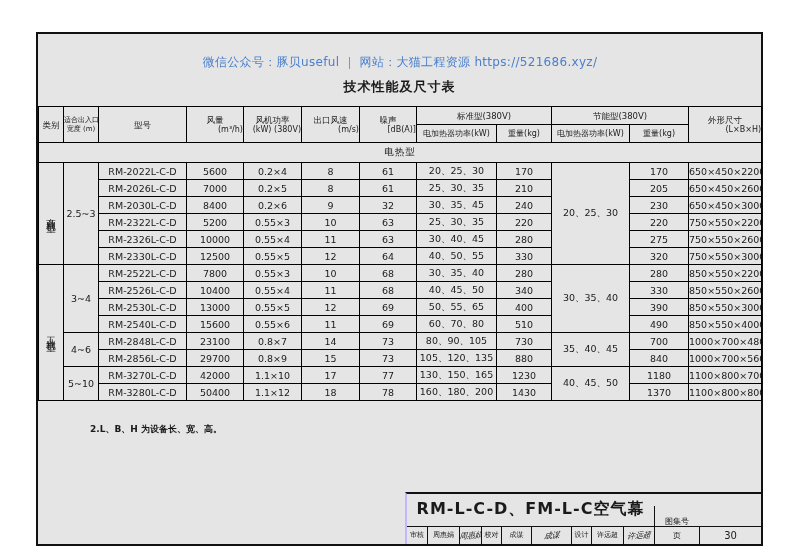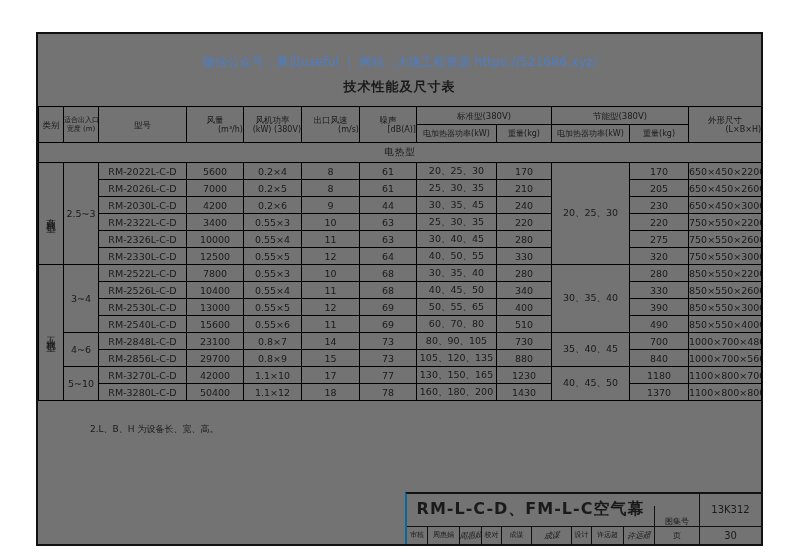--- a/index.html
+++ b/index.html
@@ -11,21 +11,21 @@
     overflow:hidden;
   }
   .watermark {
     position:absolute; font-size:12px; letter-spacing:0.3px;
     white-space:nowrap; z-index:10;margin-top:44px;
   }
   .wm-top { top:10px; left:0; right:0; text-align:center; }
   .wm-bottom { top:527px; left:208px; }
   .frame {
     position:absolute; left:36px; top:32px; width:727px; height:514px;
-    border:2px solid #111; background:#737373;
+    border:2px solid #111; background:#e5e5e5;
   }
   .sheet-title {
     position:absolute; top:44px; left:0; width:100%;
     text-align:center; font-size:13px; font-weight:bold; letter-spacing:1px;
   }
   table.spec {
     position:absolute; left:0; top:72px; width:723px;
     border-collapse:collapse; table-layout:fixed;
   }
   table.spec th, table.spec td {
@@ -41,24 +41,24 @@
   td.num, td.model { font-size:9.5px; }
   td.type-cell { font-size:9.5px; letter-spacing:1px; }
   td.vert {
     font-size:9.5px; line-height:12px;
     writing-mode:vertical-lr; text-orientation:upright; letter-spacing:2px;
   }
   .notes {
     position:absolute; left:38px; top:388px;
     font-size:9px; line-height:15px;
   }
-  .notes .n2 { padding-left:14px; }
+  .notes .n2 { padding-left:14px;font-weight:bold; }
   .tblock {
     position:absolute; right:0; bottom:0; width:356px; height:52px;
-    border-left:2px solid #0369a1; border-top:2px solid #111;
+    border-left:2px solid #c4b5fd; border-top:2px solid #111;
     display:flex; flex-direction:column; background:transparent; z-index:5;
   }
   .tb-row1 { display:flex; height:34px; border-bottom:1px solid #111; }
   .tb-row2 { display:flex; height:18px; }
   .tb-cell {
     display:flex; align-items:center; justify-content:center;
     border-left:1px solid #111; height:100%; overflow:hidden; white-space:nowrap;
   }
   .tb-cell:first-child { border-left:none; }
   .tb-product { width:247px; font-size:16px; font-weight:bold; letter-spacing:1px; }
@@ -153,32 +153,32 @@
       <td class="num">0.2×5</td>
       <td class="num">8</td>
       <td class="num">61</td>
       <td class="num">25、30、35</td>
       <td class="num">210</td>
       <td class="num">205</td>
       <td class="num">650×450×2600</td>
     </tr>
     <tr class="drow">
       <td class="model">RM-2030L-C-D</td>
-      <td class="num">4200</td>
+      <td class="num">8400</td>
       <td class="num">0.2×6</td>
       <td class="num">9</td>
-      <td class="num">44</td>
+      <td class="num">32</td>
       <td class="num">30、35、45</td>
       <td class="num">240</td>
       <td class="num">230</td>
       <td class="num">650×450×3000</td>
     </tr>
     <tr class="drow">
       <td class="model">RM-2322L-C-D</td>
-      <td class="num">3400</td>
+      <td class="num">5200</td>
       <td class="num">0.55×3</td>
       <td class="num">10</td>
       <td class="num">63</td>
       <td class="num">25、30、35</td>
       <td class="num">220</td>
       <td class="num">220</td>
       <td class="num">750×550×2200</td>
     </tr>
     <tr class="drow">
       <td class="model">RM-2326L-C-D</td>
@@ -302,21 +302,20 @@
     </table>
 
   <div class="notes">
     <div class="n2">2.L、B、H 为设备长、宽、高。</div>
   </div>
 
   <div class="tblock">
     <div class="tb-row1">
       <div class="tb-cell tb-product">RM-L-C-D、FM-L-C空气幕</div>
       <div class="tb-cell tb-atlas-label">图集号</div>
-      <div class="tb-cell tb-atlas-no">13K312</div>
     </div>
     <div class="tb-row2">
       <div class="tb-cell tb-lab" style="width:20px">审核</div>
       <div class="tb-cell tb-name" style="width:32px">周惠娟</div>
       <div class="tb-cell" style="width:22px">
           <span class="sig">周惠娟</span>
         </div>
       <div class="tb-cell tb-lab" style="width:20px">校对</div>
       <div class="tb-cell tb-name" style="width:30px">成谋</div>
       <div class="tb-cell" style="width:40px">

